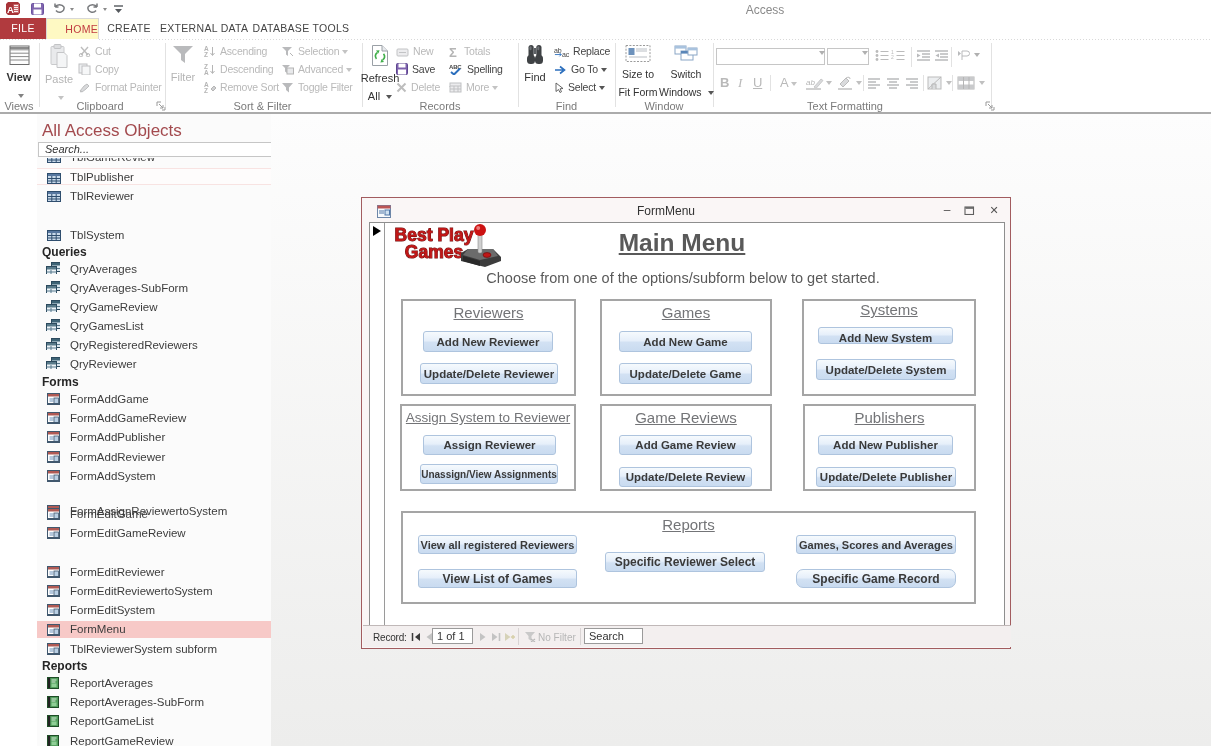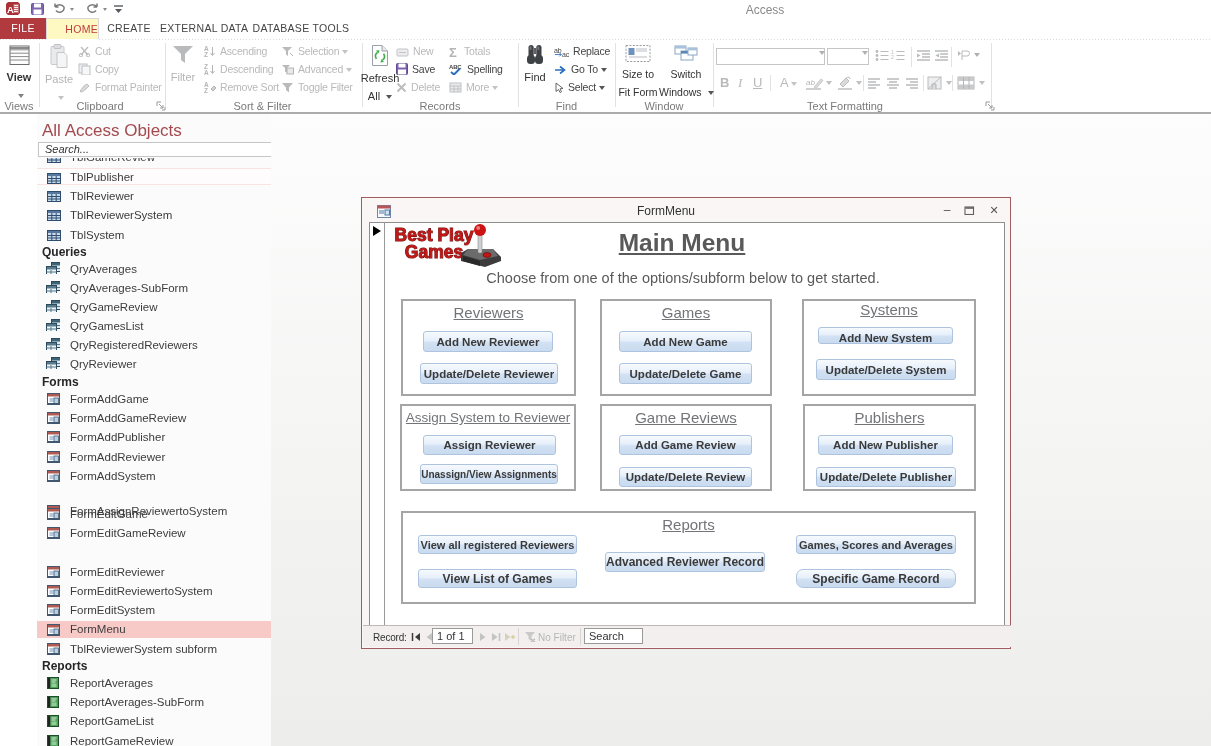--- a/index.html
+++ b/index.html
@@ -387,28 +387,20 @@
           <span class="ntxt">TblPublisher</span>
         </div>
       <div class="nitem" style="top:29px;">
           <svg class="nic" style="position:absolute; left:10px; top:4px;" width="14" height="11">
             <rect x="0.5" y="0.5" width="13" height="10" fill="#c8d9ea" stroke="#2f4e6e"></rect>
             <rect x="1" y="1" width="12" height="2" fill="#5878a0"></rect>
             <path d="M0 5.5 h14 M0 8 h14 M4.8 3 v8 M9.2 3 v8" stroke="#2f4e6e" stroke-width="1" fill="none"></path>
           </svg>
           <span class="ntxt">TblReviewer</span>
         </div>
-      <div class="nitem" style="top:48px;">
-          <svg class="nic" style="position:absolute; left:10px; top:4px;" width="14" height="11">
-            <rect x="0.5" y="0.5" width="13" height="10" fill="#c8d9ea" stroke="#2f4e6e"></rect>
-            <rect x="1" y="1" width="12" height="2" fill="#5878a0"></rect>
-            <path d="M0 5.5 h14 M0 8 h14 M4.8 3 v8 M9.2 3 v8" stroke="#2f4e6e" stroke-width="1" fill="none"></path>
-          </svg>
-          <span class="ntxt">TblReviewerSystem</span>
-        </div>
       <div class="nitem" style="top:68px;">
           <svg class="nic" style="position:absolute; left:10px; top:4px;" width="14" height="11">
             <rect x="0.5" y="0.5" width="13" height="10" fill="#c8d9ea" stroke="#2f4e6e"></rect>
             <rect x="1" y="1" width="12" height="2" fill="#5878a0"></rect>
             <path d="M0 5.5 h14 M0 8 h14 M4.8 3 v8 M9.2 3 v8" stroke="#2f4e6e" stroke-width="1" fill="none"></path>
           </svg>
           <span class="ntxt">TblSystem</span>
         </div>
       <div class="nhdr" style="top:85px;">
           <span class="htxt">Queries</span>
@@ -730,21 +722,21 @@
           <div class="btn" style="left:34px; top:241px; width:138px; height:20px; line-height:19px; font-size:10px;">Unassign/View Assignments</div>
           <div class="btn" style="left:233px; top:212px; width:133px; height:20px; line-height:19px;">Add Game Review</div>
           <div class="btn" style="left:233px; top:244px; width:133px; height:20px; line-height:19px; font-size:11.5px;">Update/Delete Review</div>
           <div class="btn" style="left:432px; top:212px; width:135px; height:20px; line-height:19px;">Add New Publisher</div>
           <div class="btn" style="left:430px; top:244px; width:140px; height:20px; line-height:19px; font-size:11.5px;">Update/Delete Publisher</div>
 
           <div class="secbox" style="left:15px; top:288px; width:575px; height:93px;"></div>
           <div class="sechdr" style="left:15px; top:293px; width:575px;">Reports</div>
           <div class="btn" style="left:32px; top:312px; width:159px; height:19px; line-height:18px; font-size:11px;">View all registered Reviewers</div>
           <div class="btn" style="left:32px; top:346px; width:159px; height:19px; line-height:18px; font-size:12px;">View List of Games</div>
-          <div class="btn" style="left:219px; top:329px; width:160px; height:20px; line-height:19px; font-size:12px;">Advanced Reviewer Record</div>
+          <div class="btn" style="left:219px; top:329px; width:160px; height:20px; line-height:19px; font-size:12px;">Specific Reviewer Select</div>
           <div class="btn" style="left:410px; top:312px; width:160px; height:19px; line-height:18px; font-size:11px;">Games, Scores and Averages</div>
           <div class="btn" style="left:410px; top:346px; width:160px; height:19px; line-height:18px; font-size:12px;border-radius:7px;">Specific Game Record</div>
         </div>
       </div>
       <div id="recnav">
         <div class="lbl">Record:</div>
         <svg class="abs" style="left:48px; top:6px;" width="10" height="10">
             <path d="M1.5 1 v8" stroke="#3a3a3a" stroke-width="1.5"></path>
             <path d="M9 1 L4 5 L9 9 Z" fill="#3a3a3a"></path>
           </svg>

